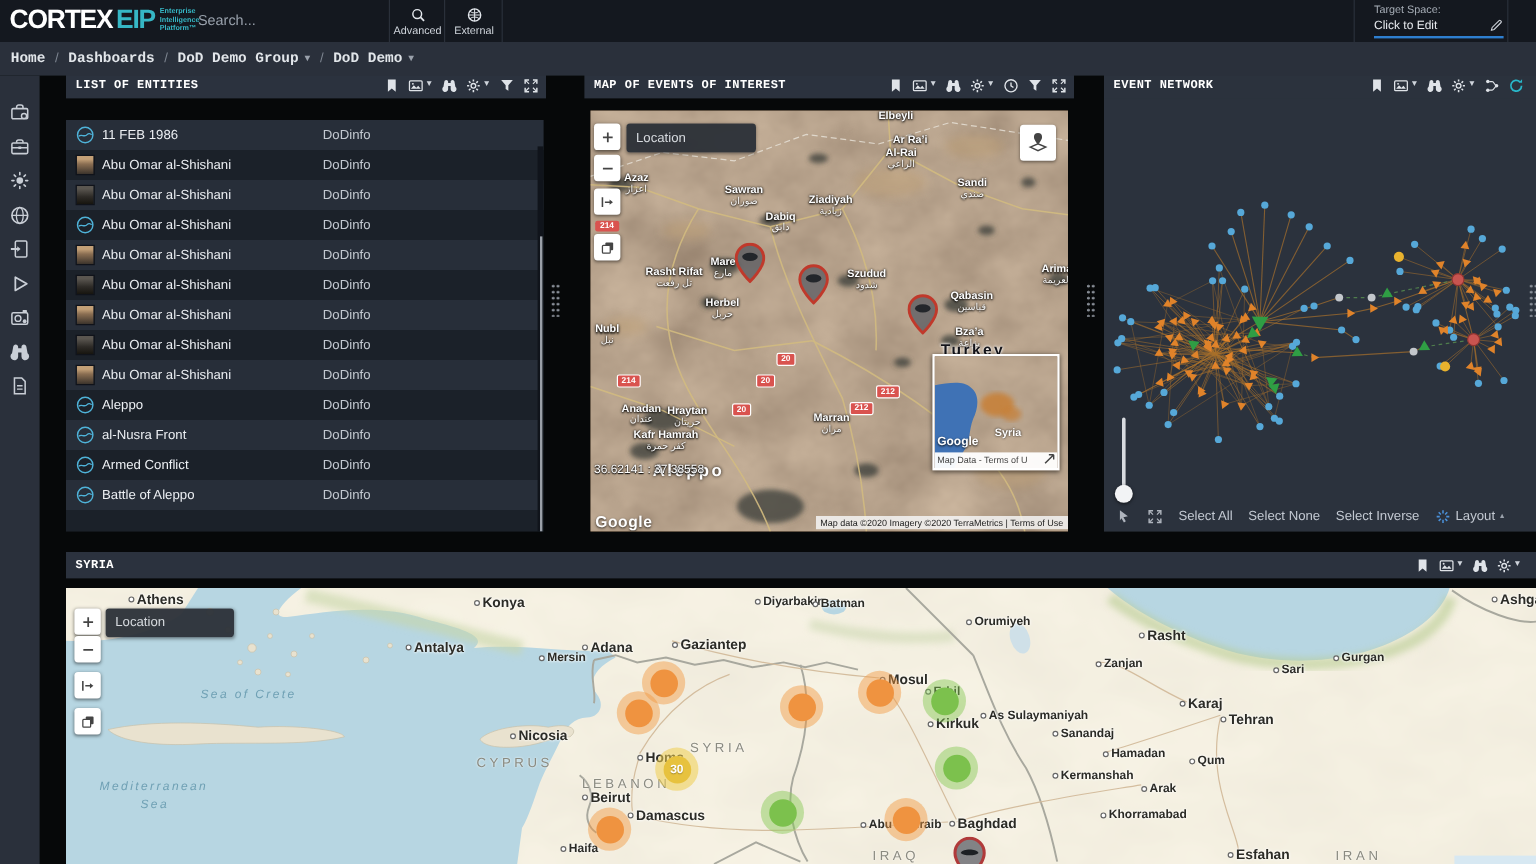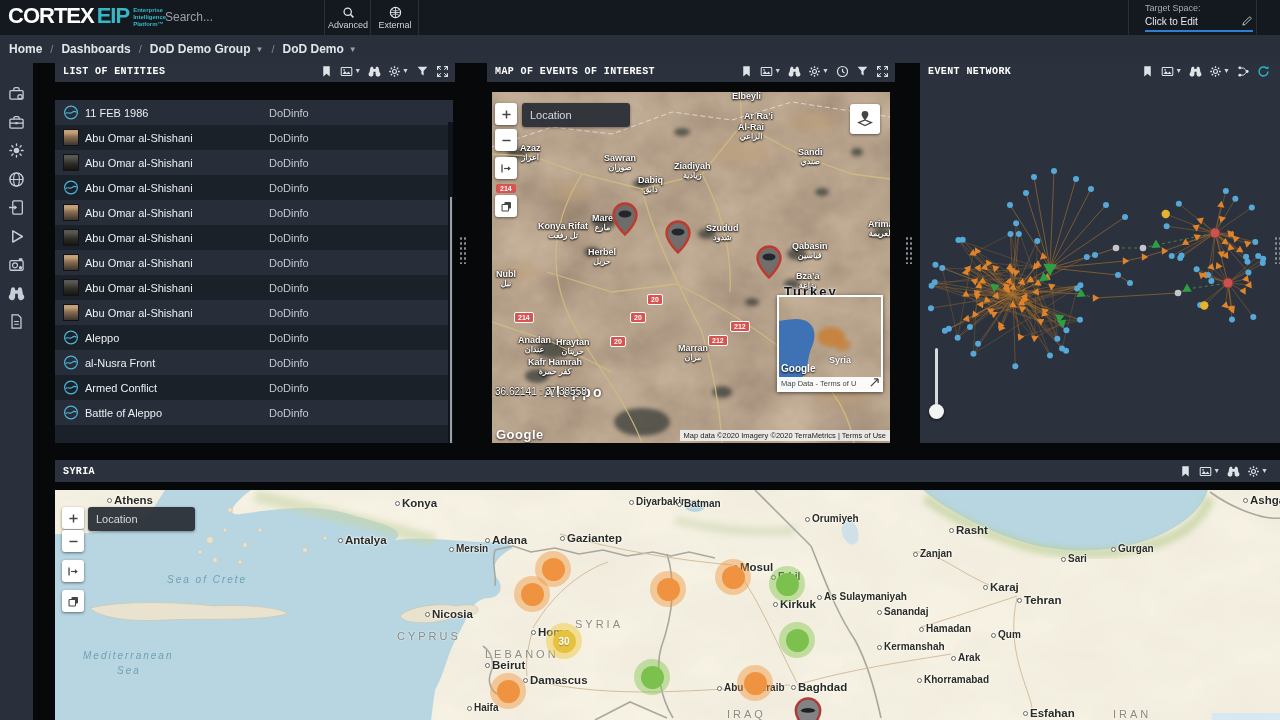--- a/index.html
+++ b/index.html
@@ -23,21 +23,21 @@
 .tb-btn .tlabel { font-size:9px; color:#cfd4db; }
 #target-space { left:1145px; top:3px; width:108px; }
 #target-space .ts-label { font-size:9px; color:#a6adb6; }
 #target-space .ts-row { display:flex; align-items:center; justify-content:space-between; margin-top:2px; }
 #target-space .ts-value { font-size:10px; color:#e8ebef; }
 #target-space .ts-underline { height:2px; background:#2e7fd0; margin-top:3px; }
 .pencil { width:12px; height:12px; color:#cfd4db; }
 
 
 #crumbbar { left:0; top:35px; width:1280px; height:28px; background:#2a303b; display:flex; align-items:center; padding-left:9px; gap:8px; z-index:49; }
-.crumb { font-size:12px; font-weight:bold; color:#e2e6ea; cursor:pointer; display:flex; align-items:center; gap:5px; }
+.crumb { font-size:12px; font-weight:bold; color:#e2e6ea; cursor:pointer; display:flex; align-items:center; gap:5px;font-family:Liberation Mono, monospace; }
 .crumb-sep { font-size:11px; color:#7e8691; }
 .crumb .caret { font-size:8px; color:#9aa1ab; }
 
 
 #sidebar { left:0; top:63px; width:33px; height:657px; background:#2a303b; z-index:48; }
 .side-icon { position:absolute; left:8px; width:17px; height:17px; color:#c9ced6; cursor:pointer; }
 .side-icon svg { width:100%; height:100%; }
 
 
 .phead { background:#2b323e; height:22px; display:flex; align-items:center; justify-content:space-between; padding:0 6px 0 8px; }
@@ -62,21 +62,21 @@
 .photo { border:1px solid #10131a; background:linear-gradient(180deg,#c3a077 18%,#8a6e52 45%,#3c342c 100%); }
 .photo.dark { background:linear-gradient(180deg,#5a5650 15%,#2e2b27 60%,#17150f 100%); }
 .vtrack { position:absolute; right:0; top:22px; width:5px; height:321px; background:#10141b; }
 .vthumb { position:absolute; right:1px; top:75px; width:2px; height:246px; background:#9aa0a8; }
 .dots-handle { background-image:radial-gradient(circle,#878d96 1px,transparent 1.4px); background-size:4px 5px; width:8px; height:28px; z-index:60; }
 
 
 #p-map-head { left:487px; top:60px; width:408px; }
 #p-map-body { left:492px; top:92px; width:398px; height:351px; overflow:hidden; background:#6e5843; cursor:grab; }
 .sat-label { position:absolute; color:#fff; font-size:9px; font-weight:bold; text-shadow:0 0 2px #000,0 1px 2px #000; text-align:center; line-height:9px; white-space:nowrap; z-index:5; }
-.sat-label .ar { display:block; font-weight:bold; font-size:8px; opacity:.95;text-align:center; }
+.sat-label .ar { display:block; font-weight:normal; font-size:8px; opacity:.95;text-align:center; }
 .road-badge { position:absolute; background:#d9534f; border:1px solid #fff; color:#fff; font-size:7px; font-weight:bold; border-radius:2px; padding:0 3px; line-height:9px; z-index:5; }
 .map-pin { position:absolute; width:26px; height:34px; z-index:8; }
 #sat-coords { left:3px; top:294px; color:#fff; font-size:10px; text-shadow:0 0 2px #000,0 1px 1px #000; z-index:11; }
 #sat-biglabel { left:52px; top:292px; color:#fff; font-size:14px; font-weight:bold; letter-spacing:2px; text-shadow:0 0 3px #000; z-index:10; }
 #turkey-label { left:292px; top:192px; color:#14141a; font-size:13px; font-weight:bold; letter-spacing:2px; text-shadow:0 0 2px #fff,0 0 3px #fff; z-index:6; }
 #leaflet-attr { left:0; top:313px; width:398px; background:rgba(255,255,255,.8); color:#333; font-size:7.5px; line-height:9px; padding:2px 4px; z-index:12; }
 #leaflet-attr .lf { color:#2a7fb8; }
 #google-bar { left:0; top:335px; width:398px; height:16px; z-index:12; }
 #google-logo { left:4px; top:0px; color:#fff; font-size:13px; font-weight:bold; letter-spacing:.5px; text-shadow:0 1px 2px rgba(0,0,0,.8); }
 #gattr { right:0; top:3px; background:rgba(245,245,245,.85); color:#222; font-size:7.5px; padding:1px 4px; }
@@ -565,21 +565,21 @@
   </svg>
   <div id="sat-labels">
       <div class="sat-label" style="left: 240px; top: 0px;"><span class="t">Elbeyli</span></div>
       <div class="sat-label" style="left: 28px; top: 52px;"><span class="t">Azaz</span><span class="ar">اعزاز</span></div>
       <div class="sat-label" style="left: 112px; top: 62px;"><span class="t">Sawran</span><span class="ar">صوران</span></div>
       <div class="sat-label" style="left: 182px; top: 70px;"><span class="t">Ziadiyah</span><span class="ar">زيادية</span></div>
       <div class="sat-label" style="left: 252px; top: 20px;"><span class="t">Ar Raʼi</span></div>
       <div class="sat-label" style="left: 246px; top: 31px;"><span class="t">Al-Rai</span><span class="ar">الراعي</span></div>
       <div class="sat-label" style="left: 306px; top: 56px;"><span class="t">Sandi</span><span class="ar">صندي</span></div>
       <div class="sat-label" style="left: 146px; top: 84px;"><span class="t">Dabiq</span><span class="ar">دابق</span></div>
-      <div class="sat-label" style="left: 46px; top: 130px;"><span class="t">Konya Rifat</span><span class="ar">تل رفعت</span></div>
+      <div class="sat-label" style="left: 46px; top: 130px;"><span class="t">Rasht Rifat</span><span class="ar">تل رفعت</span></div>
       <div class="sat-label" style="left: 100px; top: 122px;"><span class="t">Mare</span><span class="ar">مارع</span></div>
       <div class="sat-label" style="left: 96px; top: 156px;"><span class="t">Herbel</span><span class="ar">حربل</span></div>
       <div class="sat-label" style="left: 214px; top: 132px;"><span class="t">Szudud</span><span class="ar">شدود</span></div>
       <div class="sat-label" style="left: 300px; top: 150px;"><span class="t">Qabasin</span><span class="ar">قباسين</span></div>
       <div class="sat-label" style="left: 376px; top: 128px;"><span class="t">Arima</span><span class="ar">العريمة</span></div>
       <div class="sat-label" style="left: 4px; top: 178px;"><span class="t">Nubl</span><span class="ar">نبل</span></div>
       <div class="sat-label" style="left: 304px; top: 180px;"><span class="t">Bzaʼa</span><span class="ar">بزاعة</span></div>
       <div class="sat-label" style="left: 26px; top: 244px;"><span class="t">Anadan</span><span class="ar">عندان</span></div>
       <div class="sat-label" style="left: 64px; top: 246px;"><span class="t">Hraytan</span><span class="ar">حريتان</span></div>
       <div class="sat-label" style="left: 36px; top: 266px;"><span class="t">Kafr Hamrah</span><span class="ar">كفر حمرة</span></div>
@@ -1072,20 +1072,38 @@
       <circle cx="258" cy="208" r="3.3" fill="#c3c7cc"></circle>
       <polygon points="271.8,206.6 262.3,206.9 266.9,198.5" fill="#2f9e44"></polygon>
       <circle cx="50" cy="242" r="3" fill="#56a8d8"></circle>
       <circle cx="198" cy="190" r="3" fill="#56a8d8"></circle>
       <circle cx="210" cy="198" r="3" fill="#56a8d8"></circle>
       <polygon points="129.8,191.0 123.2,178.8 137.0,179.2" fill="#2f9e44"></polygon>
       <polygon points="129.5,195.3 119.2,196.6 123.3,187.0" fill="#2f9e44"></polygon>
     </svg>
   <div id="net-slider-track" class="abs"></div>
   <div id="net-slider-handle" class="abs"></div>
+  <div id="net-toolbar" class="abs">
+    <svg class="nicon">
+        <use href="#i-pointer"></use>
+      </svg>
+    <svg class="nicon">
+        <use href="#i-expand"></use>
+      </svg>
+    <span class="ntxt">Select All</span>
+    <span class="ntxt">Select None</span>
+    <span class="ntxt">Select Inverse</span>
+    <span class="lay">
+      <svg class="nicon blue">
+          <use href="#i-burst"></use>
+        </svg>
+      <span class="ntxt">Layout</span>
+      <span style="font-size:7px;color:#9aa1ab">▴</span>
+    </span>
+  </div>
 </div>
 <div class="dots-handle abs" style="left:1274px;top:236px;width:6px"></div>
 
 <div id="p-syria-head" class="abs phead">
   <span class="ptitle">SYRIA</span>
   <span class="hicons" id="syr-icons" style="margin-right:14px">
       <span class="hwrap">
         <svg class="hicon" viewBox="0 0 16 16">
           <use href="#i-bookmark"></use>
         </svg>

